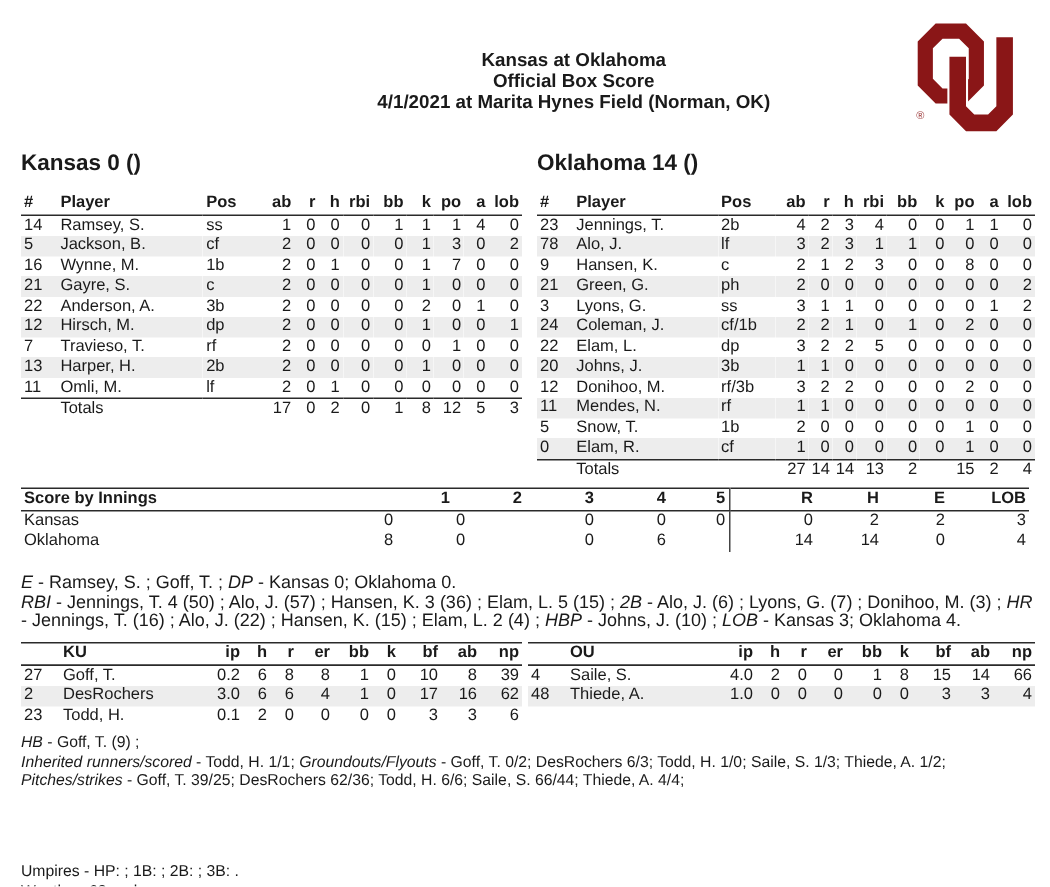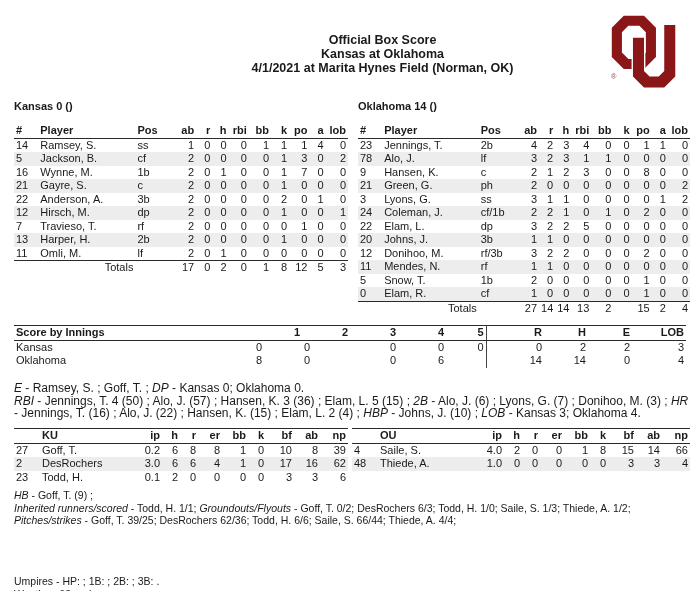--- a/index.html
+++ b/index.html
@@ -17,26 +17,26 @@
 
   
   table { border-collapse:collapse; table-layout:fixed; font-size:11px; }
   th, td { padding:1px 2px; line-height:11.5px; white-space:nowrap; overflow:hidden; font-weight:normal; }
   thead th { border-bottom:1px solid #2a2a2a; font-weight:bold; text-align:right; }
   thead th:nth-child(-n+3) { text-align:left; }
   tbody td { text-align:right; }
   tbody td:nth-child(-n+3) { text-align:left; }
   tbody tr:nth-child(even) { background:#ededed; }
   tfoot td { border-top:1px solid #2a2a2a; text-align:right; }
-  tfoot td:nth-child(-n+3) { text-align:right; }
+  tfoot td:nth-child(-n+3) { text-align:left; }
 
   
   .section-ku  { position:absolute; left:14px;  top:100px; width:334px; }
   .section-ou  { position:absolute; left:358px; top:100px; width:332px; }
-  .team-title  { font-weight:bold; font-size:11px; margin:0 0 12px 0; }
+  .team-title  { font-weight:bold; font-size:15px; margin:0 0 12px 0; }
   .batting { width:100%; }
 
   
   .innings-wrap { position:absolute; left:14px; top:325px; width:672px; }
   .innings { width:100%; border-top:1px solid #2a2a2a; }
   .innings thead th { text-align:right; }
   .innings thead th:first-child { text-align:left; }
   .innings td { text-align:right; }
   .innings td:first-child { text-align:left; }
   .innings tbody tr { background:#fff !important; }
@@ -55,22 +55,22 @@
   .pitching thead th:nth-child(n+3)  { text-align:right; }
   .pitching tbody td:nth-child(-n+2) { text-align:left; }
   .pitching tbody td:nth-child(n+3)  { text-align:right; }
 </style>
 </head>
 <body>
 
 <div class="page">
 
   <div class="header-block">
+    <div>Kansas at Oklahoma</div>
     <div>Official Box Score</div>
-    <div>Kansas at Oklahoma</div>
     <div>4/1/2021 at Marita Hynes Field (Norman, OK)</div>
   </div>
 
   <div class="logo-wrap">
     <svg width="92" height="92" viewBox="0 0 100 100">
       <path d="M28,4 L50,4 L63,17 L63,49 L50,62 L28,62 L15,49 L15,17 Z
                M33,15 L45,15 L52,22 L52,44 L45,51 L33,51 L26,44 L26,22 Z" fill-rule="evenodd" fill="#8a1617"></path>
       <path d="M38,28 L50,28 L50,64 L56,70 L66,70 L72,64 L72,14 L84,14 L84,70 L72,82 L50,82 L38,70 Z" fill="#8a1617" stroke="#ffffff" stroke-width="3" paint-order="stroke"></path>
       <text x="14" y="73" font-size="8" fill="#8a1617" opacity="0.85">®</text>
     </svg>

